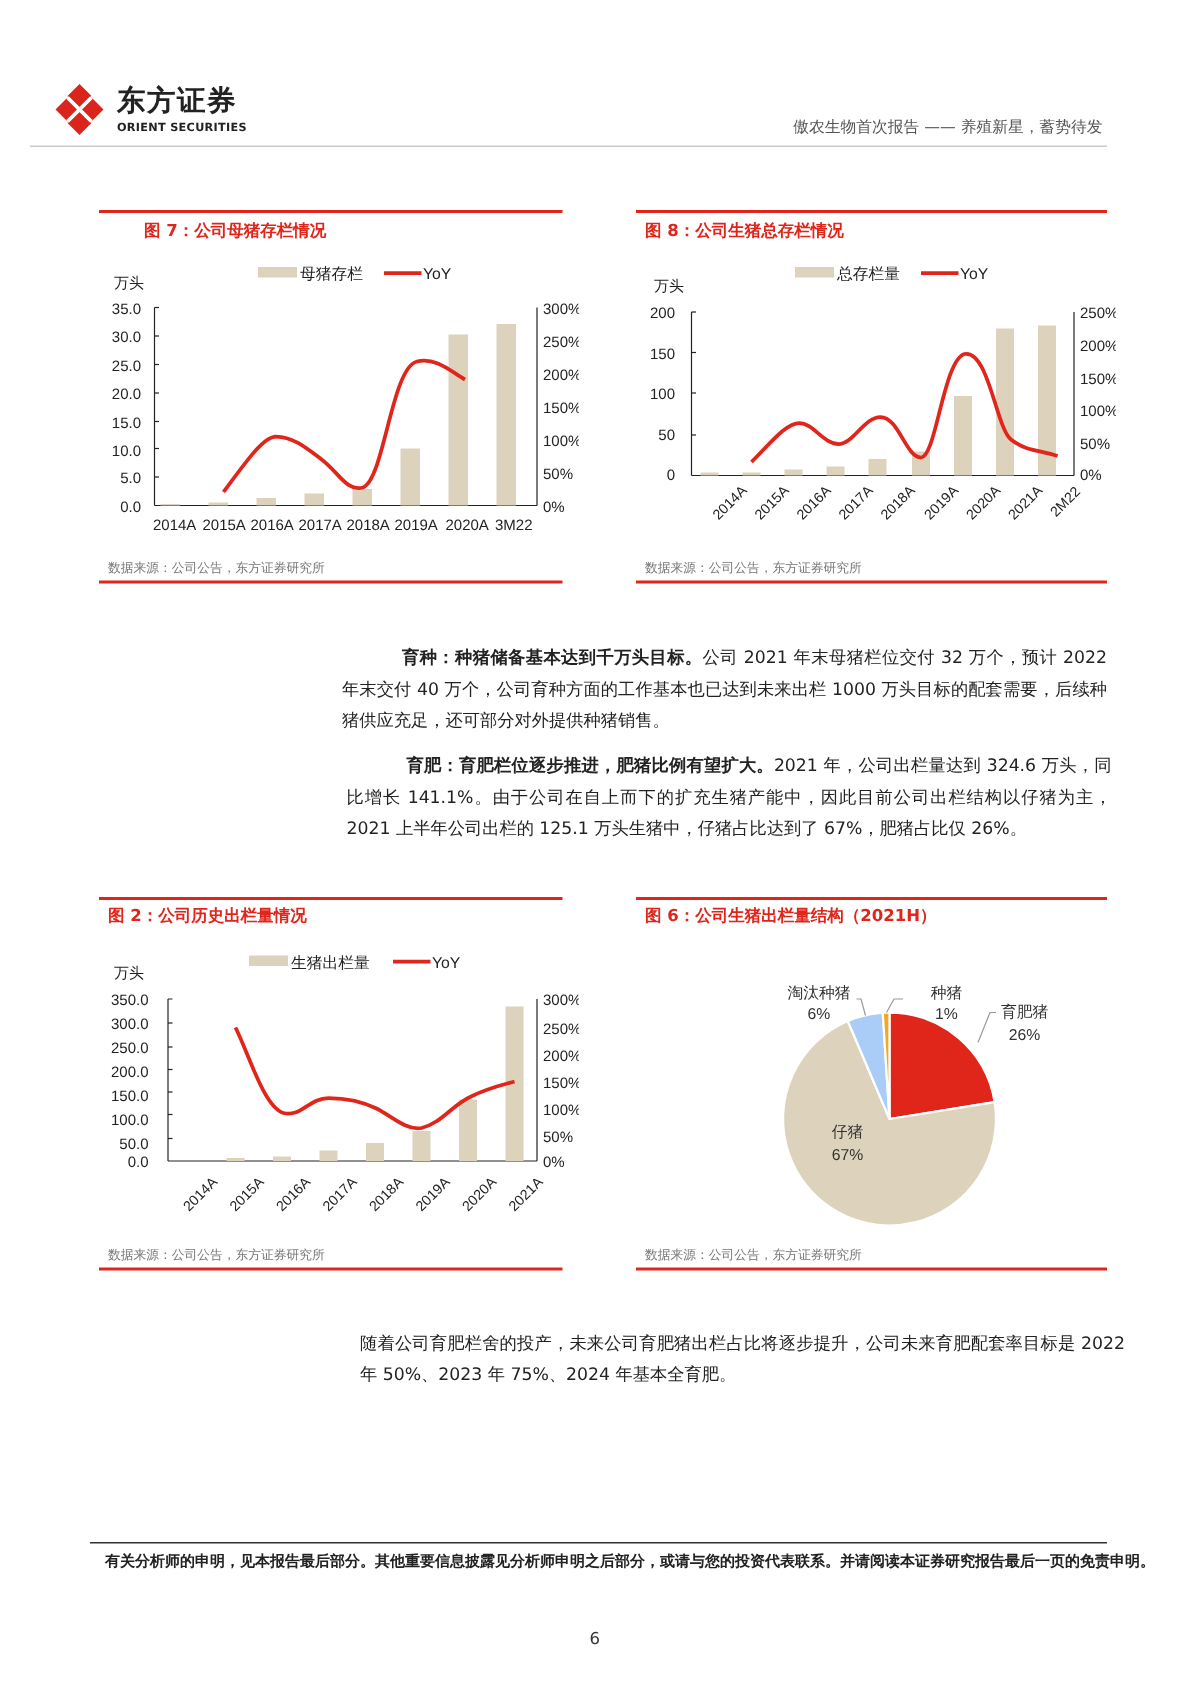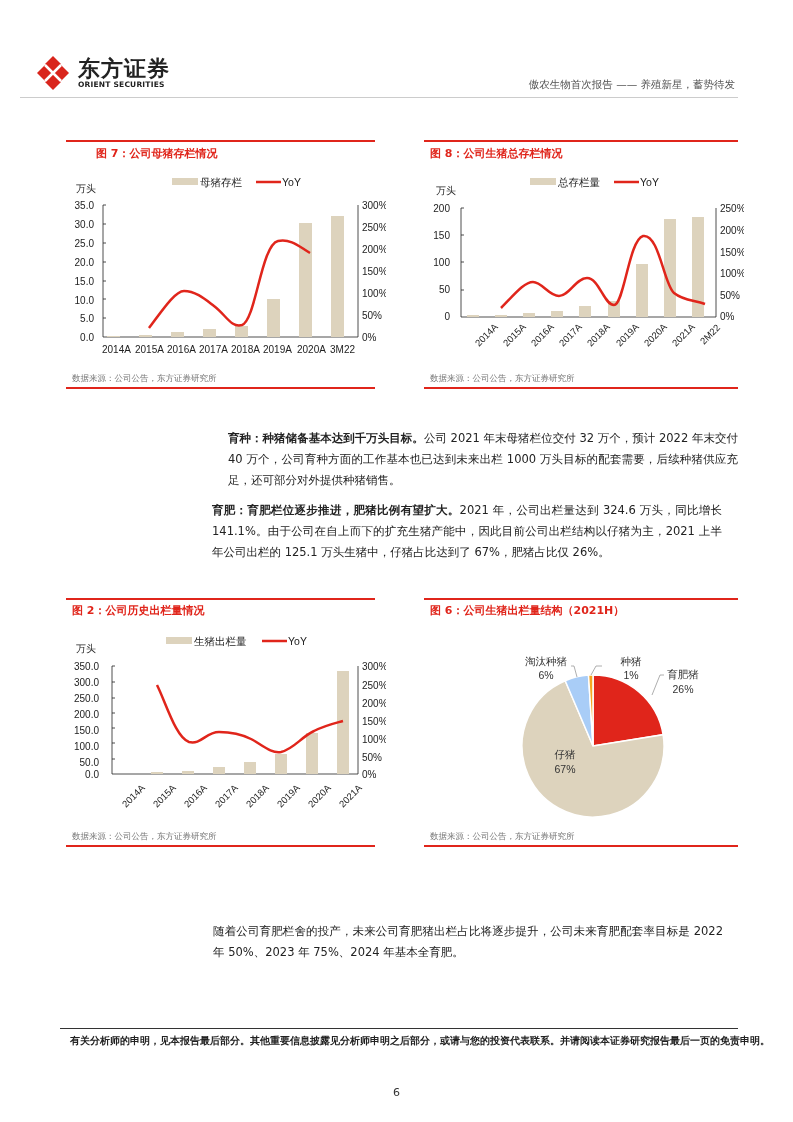--- a/index.html
+++ b/index.html
@@ -1,29 +1,29 @@
 <!DOCTYPE html>
 <html><head>
 <meta charset="utf-8">
 <style>
   * { box-sizing: border-box; margin: 0; padding: 0; }
   body { width: 793px; height: 1122px; background: #fff; position: relative; font-family: "DejaVu Sans", "Liberation Sans", sans-serif; color: #222; overflow: hidden; }
   .abs { position: absolute; }
   .header-logo { left: 36px; top: 52px; width: 140px; height: 42px; }
   .logo-mark { position: absolute; left: 0; top: 4px; width: 34px; height: 34px; }
-  .logo-cn { position: absolute; left: 42px; top: 2px; font-size: 22px; font-weight: bold; color: #222; letter-spacing: 1px; }
+  .logo-cn { position: absolute; left: 42px; top: 2px; font-size: 19px; font-weight: bold; color: #222; letter-spacing: 1px; }
   .logo-en { position: absolute; left: 42px; top: 28px; font-size: 7.5px; font-weight: bold; color: #222; letter-spacing: 0.2px; }
   .header-title { right: 58px; top: 78px; font-size: 10.5px; color: #555; }
   .header-rule { left: 20px; top: 97px; width: 718px; height: 1px; background: #ccc; }
   .fig-title { font-size: 11px; font-weight: bold; color: #e0251b; }
   .fig-topline { height: 1.5px; background: #e0251b; }
   .fig-bottomline { height: 1.5px; background: #e0251b; }
   .source { font-size: 8.5px; color: #777; text-align: center; }
   .para { font-size: 11.5px; line-height: 21px; color: #222; text-align: justify; }
-  .para b { font-weight: bold; }
+  .para b { font-weight: bold; margin-left: 40px; }
   .footer-rule { left: 60px; top: 1028px; width: 678px; height: 1px; background: #333; }
   .footer-text { left: 70px; top: 1034px; font-size: 10px; font-weight: bold; color: #222; }
   .page-num { left: 0; width: 793px; top: 1086px; text-align: center; font-size: 11px; color: #333; }
   svg text { font-family: "Liberation Sans", "DejaVu Sans", sans-serif; }
 </style>
 </head>
 <body>
 
 <div class="abs header-logo">
   <svg class="logo-mark" viewBox="0 0 34 34">
@@ -163,21 +163,21 @@
     <text transform="translate(252,182) rotate(-45)">2021A</text>
     <text transform="translate(280,180) rotate(-45)">2M22</text>
   </g>
 </svg>
 <div class="abs source" style="left:430px;top:373px;">数据来源：公司公告，东方证券研究所</div>
 <div class="abs fig-bottomline" style="left:424px;top:387px;width:314px;"></div>
 
 <div class="abs para" style="left:228px;top:428px;width:510px;">
   <b>育种：种猪储备基本达到千万头目标。</b><span>公司 2021 年末母猪栏位交付 32 万个，预计 2022 年末交付 40 万个，公司育种方面的工作基本也已达到未来出栏 1000 万头目标的配套需要，后续种猪供应充足，还可部分对外提供种猪销售。</span>
 </div>
-<div class="abs para" style="left:212px;top:500px;width:510px;">
+<div class="abs para" style="left:231px;top:500px;width:510px;">
   <b>育肥：育肥栏位逐步推进，肥猪比例有望扩大。</b><span>2021 年，公司出栏量达到 324.6 万头，同比增长 141.1%。由于公司在自上而下的扩充生猪产能中，因此目前公司出栏结构以仔猪为主，2021 上半年公司出栏的 125.1 万头生猪中，仔猪占比达到了 67%，肥猪占比仅 26%。</span>
 </div>
 
 <div class="abs fig-topline" style="left:66px;top:598px;width:309px;"></div>
 <div class="abs fig-title" style="left:72px;top:603px;">图 2：公司历史出栏量情况</div>
 <svg class="abs" style="left:66px;top:623px;" width="320" height="205" viewBox="0 0 320 205">
   <rect x="100" y="14" width="26" height="7" fill="#ddd3bd"></rect>
   <text x="128" y="22" font-size="10.5" fill="#222">生猪出栏量</text>
   <line x1="196" y1="18" x2="221" y2="18" stroke="#e0251b" stroke-width="2.5"></line>
   <text x="222" y="22" font-size="10.5" fill="#222">YoY</text>
@@ -259,19 +259,19 @@
       <text x="207" y="59">1%</text>
     <text x="259" y="58">育肥猪</text>
       <text x="259" y="73">26%</text>
     <text x="141" y="138">仔猪</text>
       <text x="141" y="153">67%</text>
   </g>
 </svg>
 <div class="abs source" style="left:430px;top:831px;">数据来源：公司公告，东方证券研究所</div>
 <div class="abs fig-bottomline" style="left:424px;top:845px;width:314px;"></div>
 
-<div class="abs para" style="left:213px;top:885px;width:510px;margin-top:36px;">
+<div class="abs para" style="left:240px;top:885px;width:510px;">
   <span>随着公司育肥栏舍的投产，未来公司育肥猪出栏占比将逐步提升，公司未来育肥配套率目标是 2022 年 50%、2023 年 75%、2024 年基本全育肥。</span>
 </div>
 
 <div class="abs footer-rule"></div>
 <div class="abs footer-text">有关分析师的申明，见本报告最后部分。其他重要信息披露见分析师申明之后部分，或请与您的投资代表联系。并请阅读本证券研究报告最后一页的免责申明。</div>
 <div class="abs page-num">6</div>
 
 </body></html>

